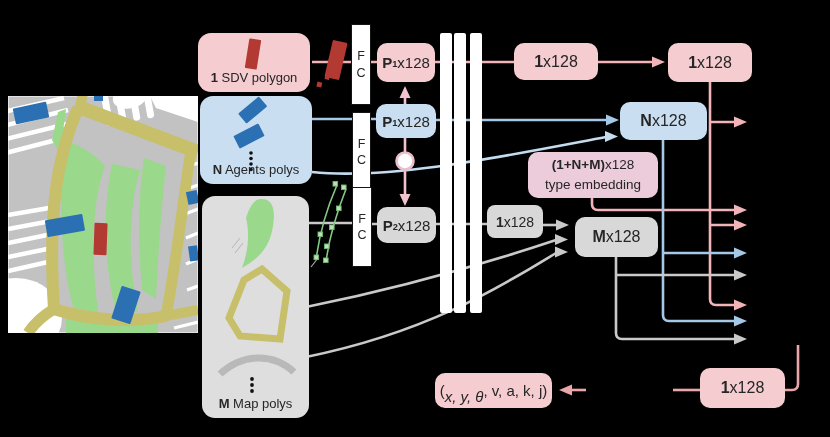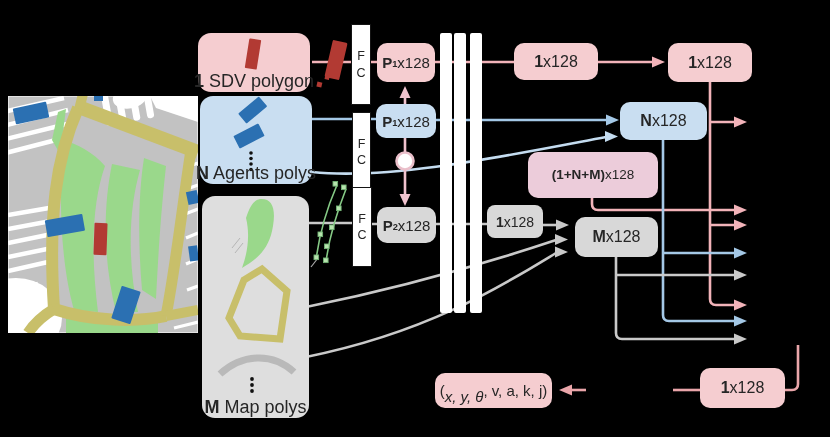--- a/index.html
+++ b/index.html
@@ -11,21 +11,21 @@
         border-radius:10px;font-size:16px;color:#262626;}
   .node b{font-weight:700;}
   sub{font-size:0.62em;position:relative;top:0.18em;font-weight:700;}
   .pink{background:var(--pink-box);}
   .blue{background:var(--blue-box);}
   .grayb{background:var(--gray-box);}
   .mapb{background:var(--map-box);border-radius:14px;}
   .mauve{background:var(--type-box);}
   .inputbox{flex-direction:column;justify-content:flex-end;border-radius:13px;}
   .inputbox .iconlayer{position:absolute;left:0;top:0;width:100%;height:100%;}
-  .inlabel{position:relative;z-index:3;font-size:18px;white-space:pre;}
+  .inlabel{position:relative;z-index:3;font-size:13px;padding-bottom:7px;white-space:pre;}
   .fc{background:#fff;border:1.5px solid #141414;border-radius:0;font-size:12.5px;
       line-height:1.3;text-align:center;white-space:pre-line;font-weight:400;}
   .kin{background:#fff;border:1.6px solid #141414;border-radius:0;font-size:16px;
        line-height:1.35;text-align:center;white-space:pre-line;}
   .sm{font-size:14px;}
   .te{flex-direction:column;font-size:13.5px;line-height:1.45;}
   .out{font-size:15px;}
   .out .it{font-style:italic;margin-top:11px;}
   .ln-rose{stroke:var(--rose-line);stroke-width:2.6;fill:none;}
   .ln-blue{stroke:var(--blue-line);stroke-width:2.6;fill:none;}
@@ -256,20 +256,21 @@
   <div class="node pink" style="left:668px;top:43px;width:84px;height:39px;">
       <b>1</b>
       <span>x128</span>
     </div>
   <div class="node blue" style="left:620px;top:102px;width:87px;height:38px;">
       <b>N</b>
       <span>x128</span>
     </div>
   <div class="node mauve te" style="left:528px;top:152px;width:130px;height:46px;">
     <div><b>(1+N+M)</b><span>x128</span></div>
+    <div>type embedding</div>
   </div>
   <div class="node grayb sm" style="left:487px;top:205px;width:56px;height:33px;border-radius:8px;">
       <b>1</b>
       <span>x128</span>
     </div>
   <div class="node grayb" style="left:575px;top:217px;width:83px;height:40px;">
       <b>M</b>
       <span>x128</span>
     </div>
 

